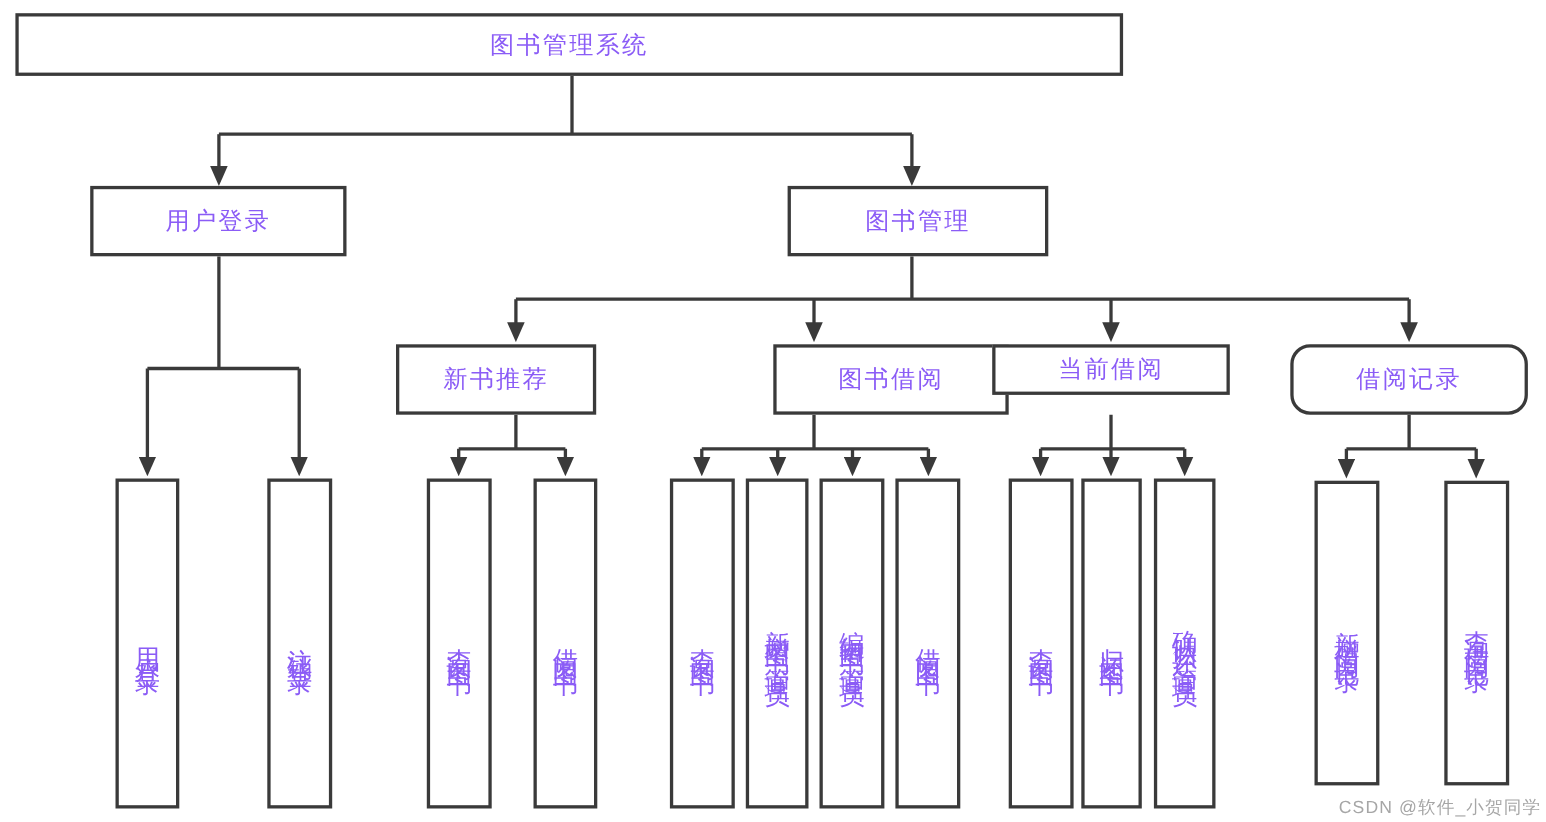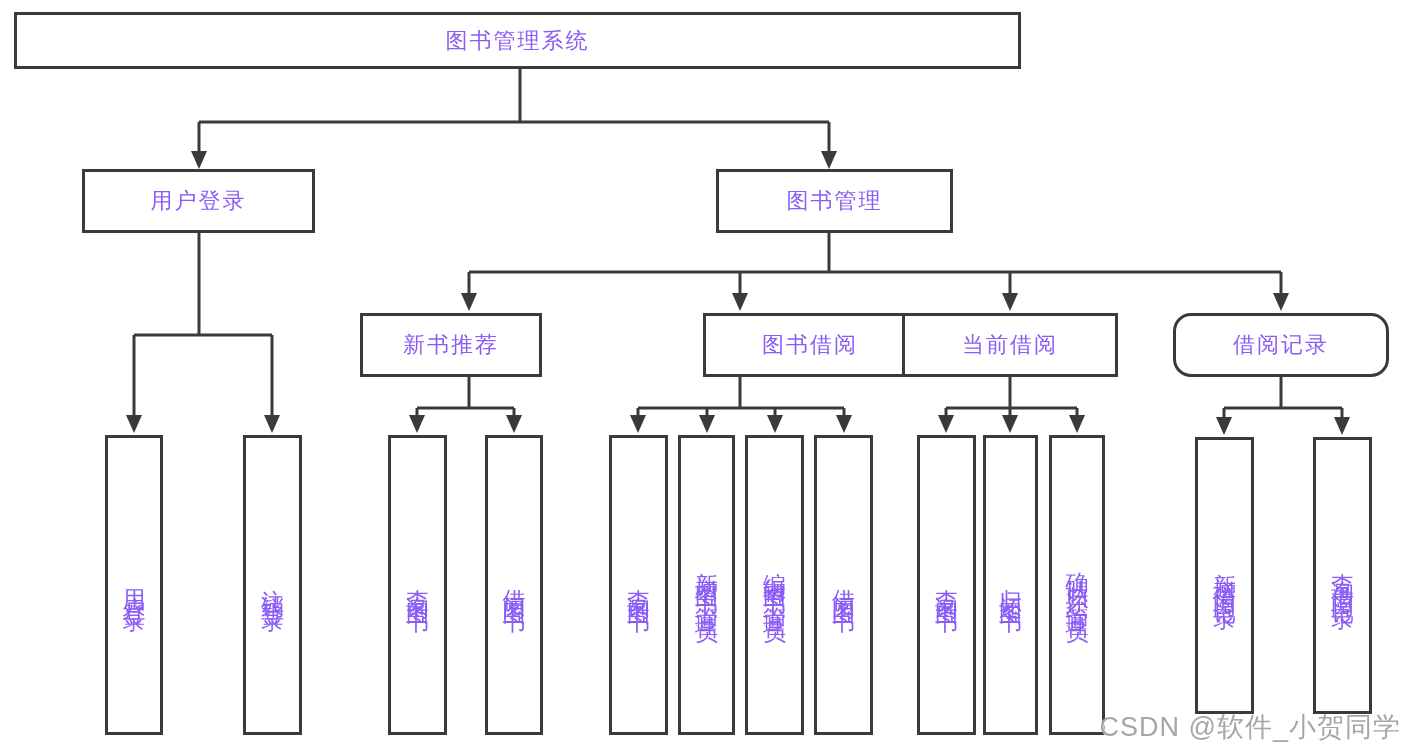--- a/index.html
+++ b/index.html
@@ -46,41 +46,41 @@
     text-orientation: mixed;
     letter-spacing: 7px;
     line-height: 1;
   }
   
   .n-root      { left: 14px;   top: 12px;  width: 1007px; height: 57px; }
   .n-user      { left: 82px;   top: 169px; width: 233px;  height: 64px; }
   .n-bookmgmt  { left: 716px;  top: 169px; width: 237px;  height: 64px; }
   .n-nbr       { left: 360px;  top: 313px; width: 182px;  height: 64px; }
   .n-bb        { left: 655px;  top: 313px; width: 214px;  height: 64px; margin-left: 48px; }
-  .n-cb        { left: 902px;  top: 313px; width: 216px;  height: 64px; }
+  .n-cb        { left: 902px;  top: 313px; width: 216px;  height: 46px; }
   .n-br        { left: 1173px; top: 313px; width: 216px;  height: 64px; border-radius: 18px; }
   
   .l-user-login   { left: 105px;  width: 58px; }
   .l-logout       { left: 243px;  width: 59px; }
   .l-nbr-query    { left: 388px;  width: 59px; }
   .l-nbr-borrow   { left: 485px;  width: 58px; }
   .l-bb-query     { left: 609px;  width: 59px; }
   .l-bb-add       { left: 678px;  width: 57px; }
   .l-bb-edit      { left: 745px;  width: 59px; }
   .l-bb-borrow    { left: 814px;  width: 59px; }
   .l-cb-query     { left: 917px;  width: 59px; }
   .l-cb-return    { left: 983px;  width: 55px; }
   .l-cb-confirm   { left: 1049px; width: 56px; }
   .l-br-add       { left: 1195px; width: 59px; top: 437px; height: 277px; }
   .l-br-query     { left: 1313px; width: 59px; top: 437px; height: 277px; }
   .watermark {
     position: absolute;
     right: 4px;
     bottom: 2px;
-    font-size: 27px;
+    font-size: 16px;
     color: #a6a6a6;
     letter-spacing: 1px;
     text-shadow: 1px 1px 0 #ffffff;
     z-index: 5;
     white-space: nowrap;
   }
 </style>
 </head>
 <body>
 

